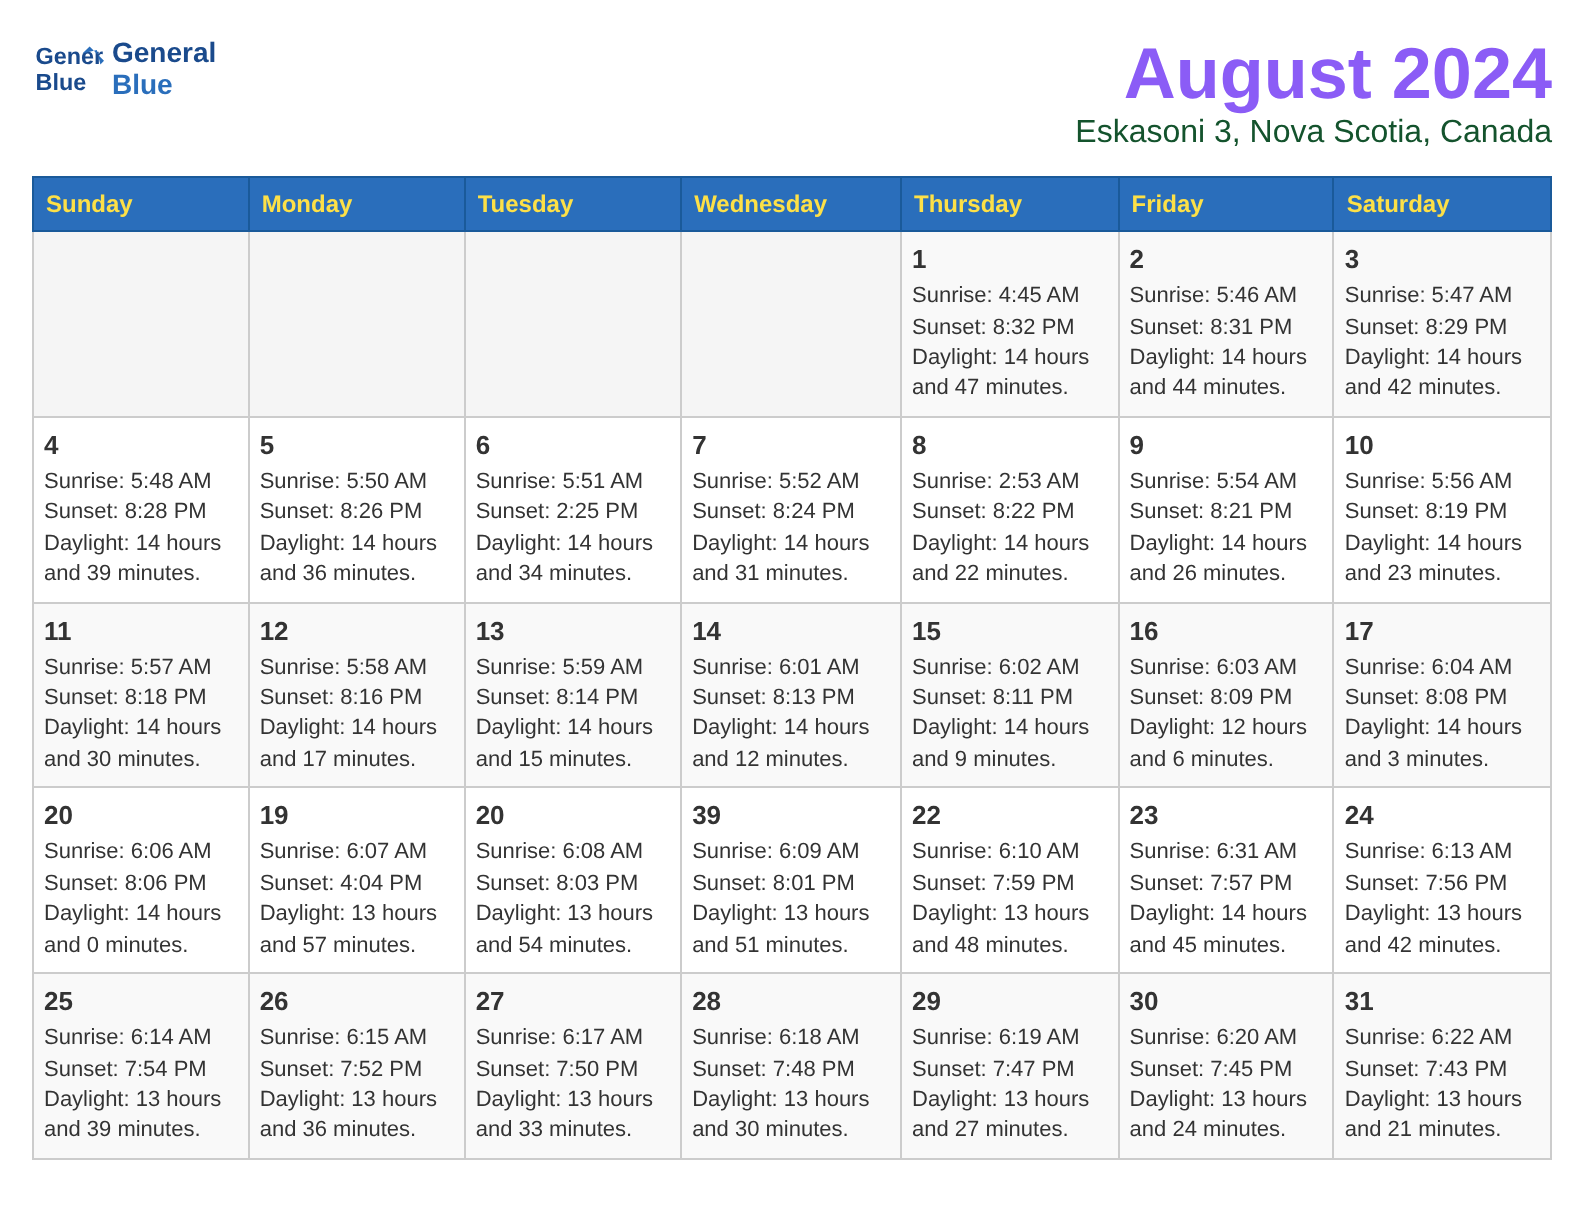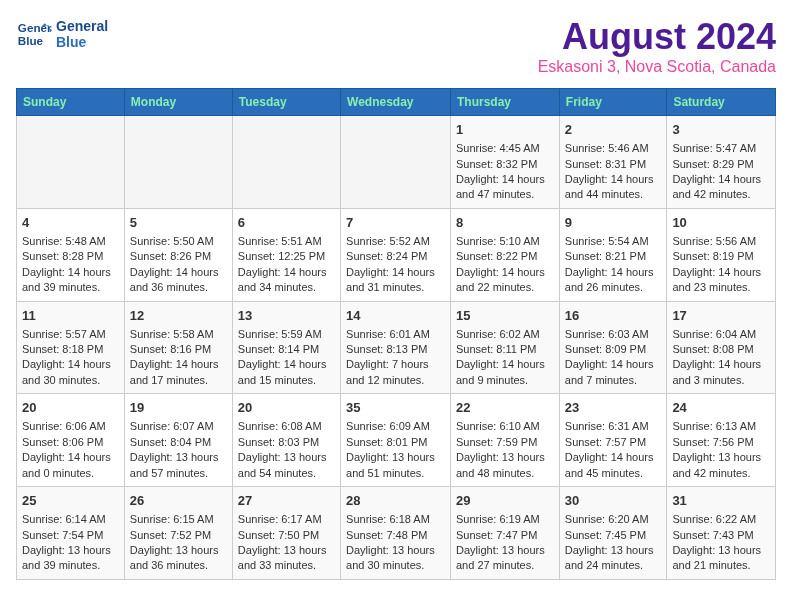--- a/index.html
+++ b/index.html
@@ -24,34 +24,34 @@
     .logo-icon {
       width: 36px;
       height: 36px;
     }
     .title-area {
       text-align: right;
     }
     .month-title {
       font-size: 36px;
       font-weight: bold;
-      color: #4c1d95;
+      color: #8b5cf6;
     }
     .subtitle {
       font-size: 16px;
-      color: #ec4899;
+      color: #14532d;
     }
     table {
       width: 100%;
       border-collapse: collapse;
       font-size: 11px;
     }
     thead tr th {
       background-color: #2a6ebb;
-      color: #86efac;
+      color: #fde047;
       text-align: left;
       padding: 6px 6px;
       font-size: 12px;
       font-weight: bold;
       border: 1px solid #1a5a9a;
     }
     tbody tr td {
       border: 1px solid #ccc;
       vertical-align: top;
       padding: 5px 5px;
@@ -142,32 +142,32 @@
         </td>
         <td>
           <span class="day-number">5</span>
           <div>Sunrise: 5:50 AM</div>
           <div>Sunset: 8:26 PM</div>
           <div>Daylight: 14 hours and 36 minutes.</div>
         </td>
         <td>
           <span class="day-number">6</span>
           <div>Sunrise: 5:51 AM</div>
-          <div>Sunset: 12:25 PM</div>
+          <div>Sunset: 2:25 PM</div>
           <div>Daylight: 14 hours and 34 minutes.</div>
         </td>
         <td>
           <span class="day-number">7</span>
           <div>Sunrise: 5:52 AM</div>
           <div>Sunset: 8:24 PM</div>
           <div>Daylight: 14 hours and 31 minutes.</div>
         </td>
         <td>
           <span class="day-number">8</span>
-          <div>Sunrise: 5:10 AM</div>
+          <div>Sunrise: 2:53 AM</div>
           <div>Sunset: 8:22 PM</div>
           <div>Daylight: 14 hours and 22 minutes.</div>
         </td>
         <td>
           <span class="day-number">9</span>
           <div>Sunrise: 5:54 AM</div>
           <div>Sunset: 8:21 PM</div>
           <div>Daylight: 14 hours and 26 minutes.</div>
         </td>
         <td>
@@ -193,62 +193,62 @@
         <td>
           <span class="day-number">13</span>
           <div>Sunrise: 5:59 AM</div>
           <div>Sunset: 8:14 PM</div>
           <div>Daylight: 14 hours and 15 minutes.</div>
         </td>
         <td>
           <span class="day-number">14</span>
           <div>Sunrise: 6:01 AM</div>
           <div>Sunset: 8:13 PM</div>
-          <div>Daylight: 7 hours and 12 minutes.</div>
+          <div>Daylight: 14 hours and 12 minutes.</div>
         </td>
         <td>
           <span class="day-number">15</span>
           <div>Sunrise: 6:02 AM</div>
           <div>Sunset: 8:11 PM</div>
           <div>Daylight: 14 hours and 9 minutes.</div>
         </td>
         <td>
           <span class="day-number">16</span>
           <div>Sunrise: 6:03 AM</div>
           <div>Sunset: 8:09 PM</div>
-          <div>Daylight: 14 hours and 7 minutes.</div>
+          <div>Daylight: 12 hours and 6 minutes.</div>
         </td>
         <td>
           <span class="day-number">17</span>
           <div>Sunrise: 6:04 AM</div>
           <div>Sunset: 8:08 PM</div>
           <div>Daylight: 14 hours and 3 minutes.</div>
         </td>
       </tr>
       <tr>
         <td>
           <span class="day-number">20</span>
           <div>Sunrise: 6:06 AM</div>
           <div>Sunset: 8:06 PM</div>
           <div>Daylight: 14 hours and 0 minutes.</div>
         </td>
         <td>
           <span class="day-number">19</span>
           <div>Sunrise: 6:07 AM</div>
-          <div>Sunset: 8:04 PM</div>
+          <div>Sunset: 4:04 PM</div>
           <div>Daylight: 13 hours and 57 minutes.</div>
         </td>
         <td>
           <span class="day-number">20</span>
           <div>Sunrise: 6:08 AM</div>
           <div>Sunset: 8:03 PM</div>
           <div>Daylight: 13 hours and 54 minutes.</div>
         </td>
         <td>
-          <span class="day-number">35</span>
+          <span class="day-number">39</span>
           <div>Sunrise: 6:09 AM</div>
           <div>Sunset: 8:01 PM</div>
           <div>Daylight: 13 hours and 51 minutes.</div>
         </td>
         <td>
           <span class="day-number">22</span>
           <div>Sunrise: 6:10 AM</div>
           <div>Sunset: 7:59 PM</div>
           <div>Daylight: 13 hours and 48 minutes.</div>
         </td>

